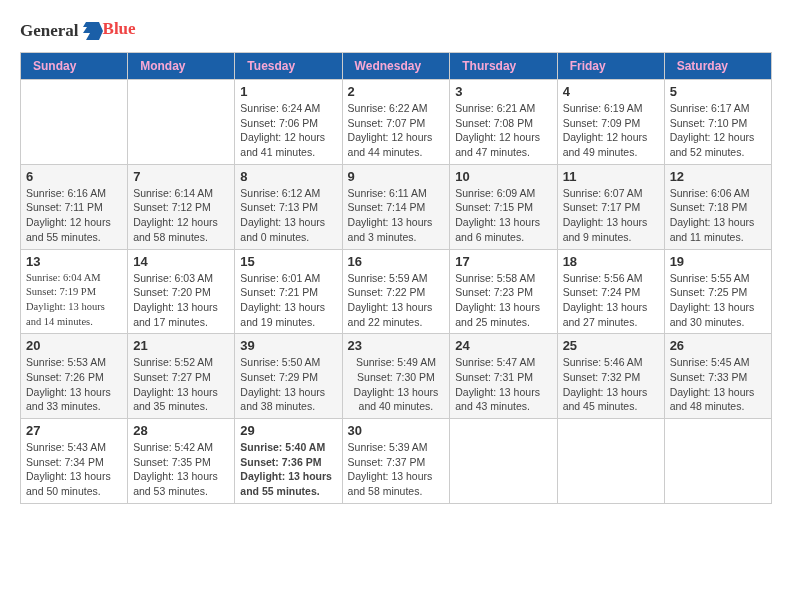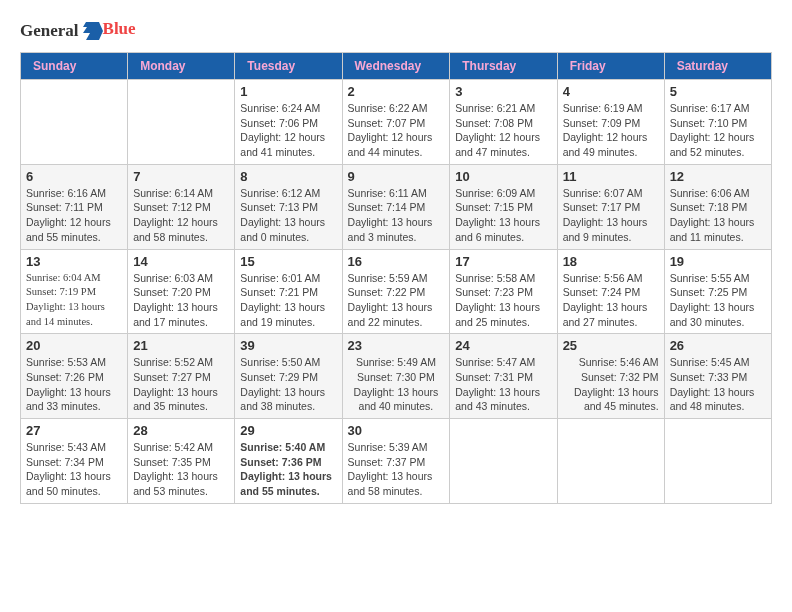--- a/index.html
+++ b/index.html
@@ -253,21 +253,21 @@
 Daylight: 13 hours and 40 minutes.</div>
         </td>
         <td>
           <span class="day-number">24</span>
           <div class="cell-info" style="white-space: pre-line;">Sunrise: 5:47 AM
 Sunset: 7:31 PM
 Daylight: 13 hours and 43 minutes.</div>
         </td>
         <td>
           <span class="day-number">25</span>
-          <div class="cell-info" style="white-space: pre-line; text-align: right;">Sunrise: 5:46 AM
+          <div class="cell-info" style="white-space: pre-line;">Sunrise: 5:46 AM
 Sunset: 7:32 PM
 Daylight: 13 hours and 45 minutes.</div>
         </td>
         <td>
           <span class="day-number">26</span>
           <div class="cell-info" style="white-space: pre-line;">Sunrise: 5:45 AM
 Sunset: 7:33 PM
 Daylight: 13 hours and 48 minutes.</div>
         </td>
       </tr>

